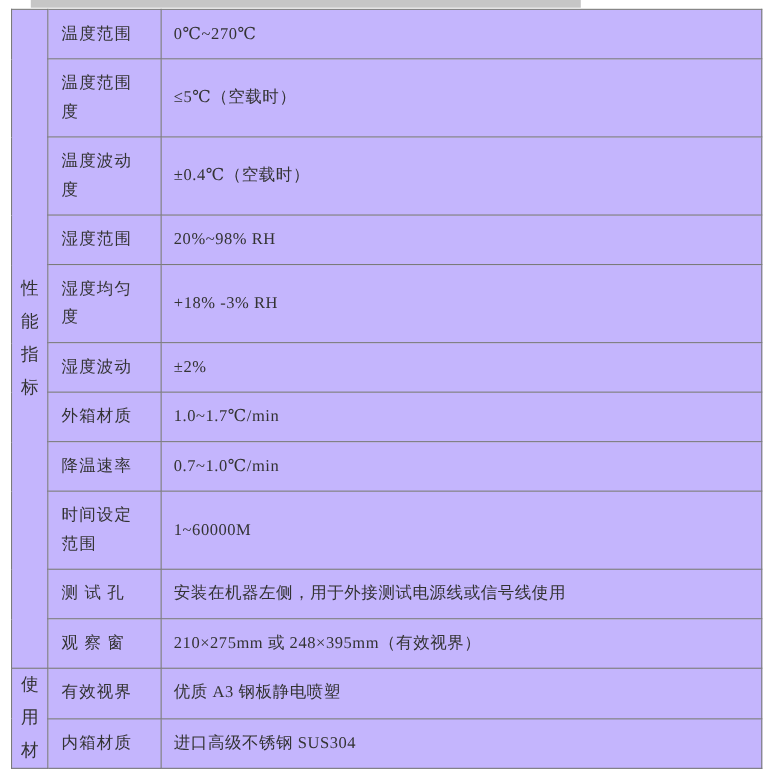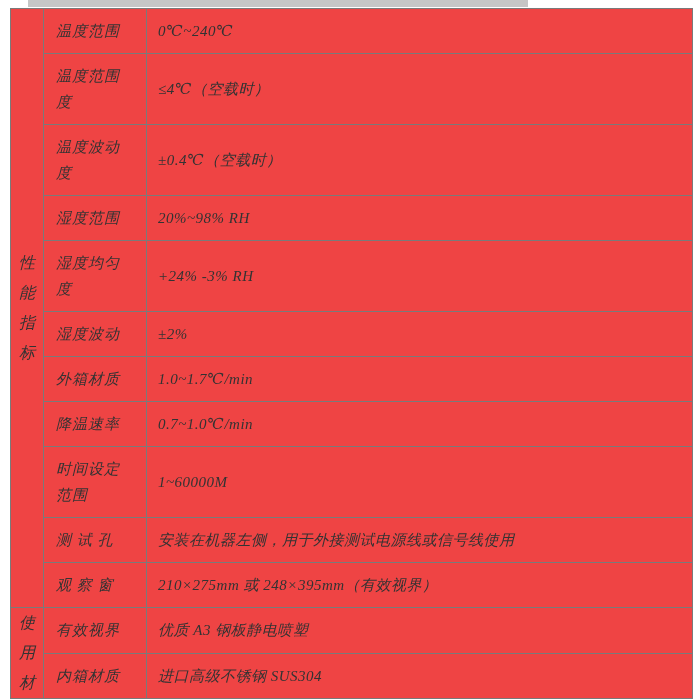--- a/index.html
+++ b/index.html
@@ -21,23 +21,22 @@
     background:var(--strip);
   }
   table.spec-table{
     position:absolute;left:10px;top:8px;
     width:683px;
     border-collapse:collapse;
     table-layout:fixed;
   }
   td{
     border:1px solid var(--border);
-    background:#ef4444;
+    background:#c4b5fd;
     vertical-align:middle;
-    font-style:italic;
   }
   td.group-cell{
     text-align:center;
     font-size:16px;
     padding:0;
   }
   .vertical-text{
     display:inline-block;
     white-space:pre-line;
     line-height:30px;
@@ -68,40 +67,40 @@
     <col style="width:103px">
     <col>
   </colgroup>
   <tbody>
       <tr>
         <td rowspan="11" class="group-cell"><span class="vertical-text">性
 能
 指
 标</span></td>
         <td class="label-cell">温度范围</td>
-        <td class="value-cell">0℃~240℃</td>
+        <td class="value-cell">0℃~270℃</td>
       </tr>
       <tr>
         <td class="label-cell">温度范围
 度</td>
-        <td class="value-cell">≤4℃（空载时）</td>
+        <td class="value-cell">≤5℃（空载时）</td>
       </tr>
       <tr>
         <td class="label-cell">温度波动
 度</td>
         <td class="value-cell">±0.4℃（空载时）</td>
       </tr>
       <tr>
         <td class="label-cell">湿度范围</td>
         <td class="value-cell">20%~98% RH</td>
       </tr>
       <tr>
         <td class="label-cell">湿度均匀
 度</td>
-        <td class="value-cell">+24% -3% RH</td>
+        <td class="value-cell">+18% -3% RH</td>
       </tr>
       <tr>
         <td class="label-cell">湿度波动</td>
         <td class="value-cell">±2%</td>
       </tr>
       <tr>
         <td class="label-cell">外箱材质</td>
         <td class="value-cell">1.0~1.7℃/min</td>
       </tr>
       <tr>

